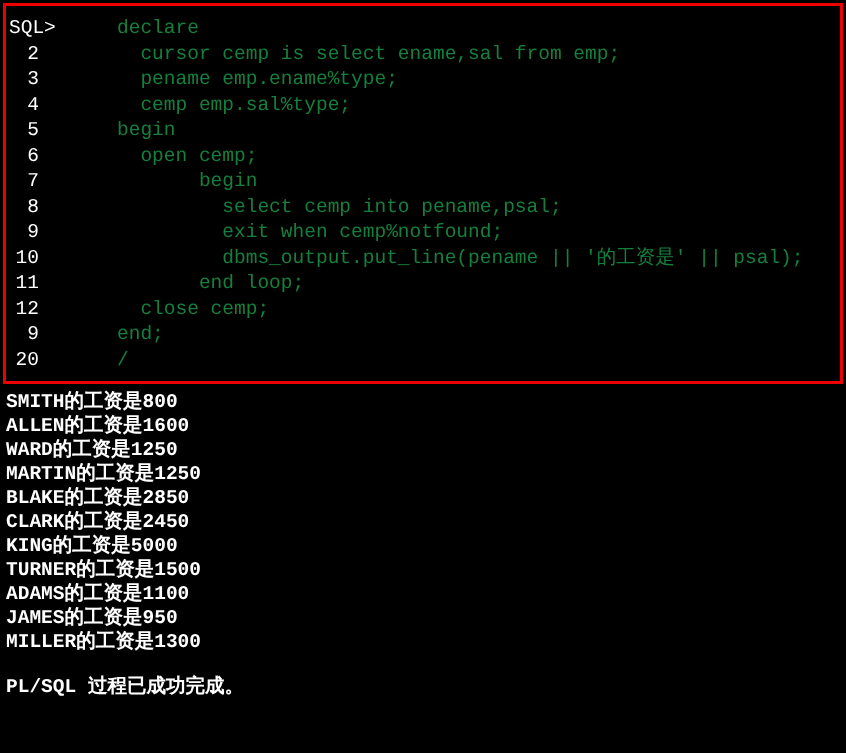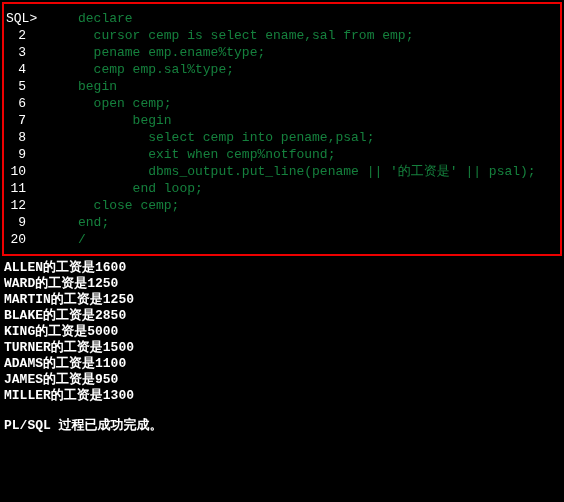--- a/index.html
+++ b/index.html
@@ -71,24 +71,26 @@
       <div class="code-line"><span class="gutter">10</span><span class="code">         dbms_output.put_line(pename || '的工资是' || psal);</span></div>
       <div class="code-line"><span class="gutter">11</span><span class="code">       end loop;</span></div>
       <div class="code-line"><span class="gutter">12</span><span class="code">  close cemp;</span></div>
       <div class="code-line"><span class="gutter">9</span><span class="code">end;</span></div>
       <div class="code-line"><span class="gutter">20</span><span class="code">/</span></div>
     </div>
 </div>
 
 <div class="output">
   <div id="output-lines">
+      <div class="output-line">SMITH的工资是800</div>
       <div class="output-line">ALLEN的工资是1600</div>
       <div class="output-line">WARD的工资是1250</div>
       <div class="output-line">MARTIN的工资是1250</div>
       <div class="output-line">BLAKE的工资是2850</div>
+      <div class="output-line">CLARK的工资是2450</div>
       <div class="output-line">KING的工资是5000</div>
       <div class="output-line">TURNER的工资是1500</div>
       <div class="output-line">ADAMS的工资是1100</div>
       <div class="output-line">JAMES的工资是950</div>
       <div class="output-line">MILLER的工资是1300</div>
     </div>
   <div class="status">PL/SQL 过程已成功完成。</div>
 </div>
 
 </body></html>

